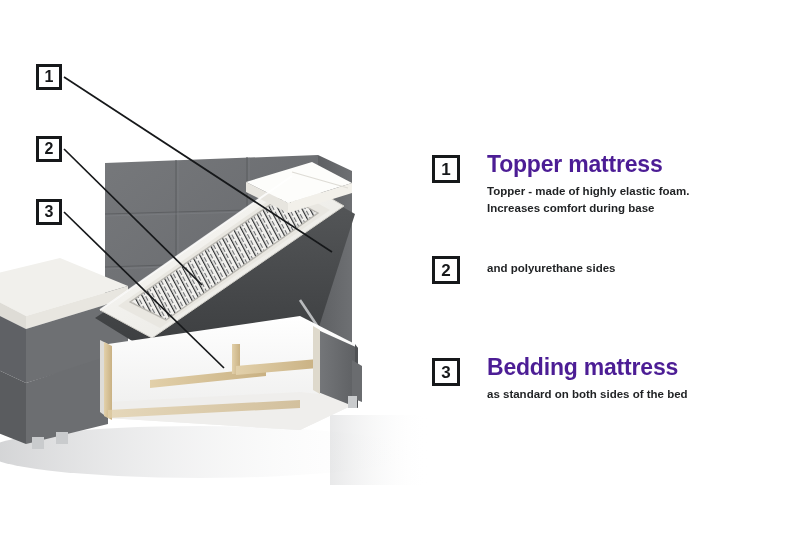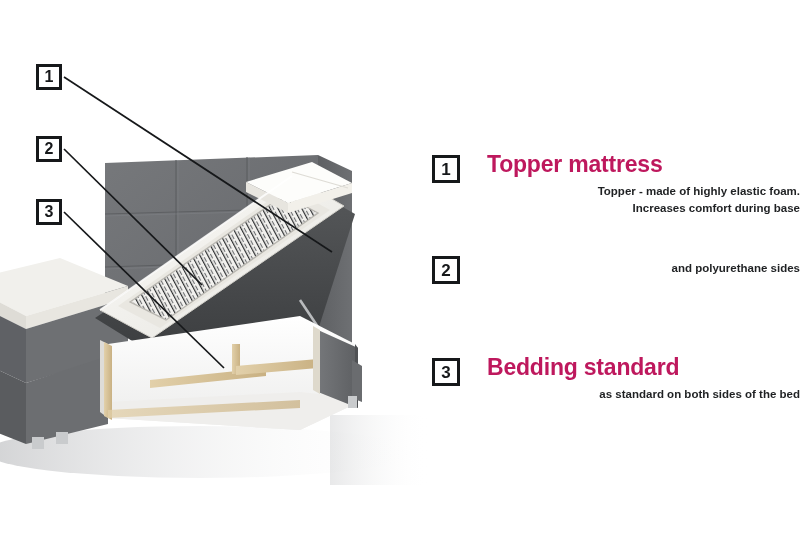--- a/index.html
+++ b/index.html
@@ -94,32 +94,31 @@
     line-height: 1;
     margin-top: 3px;
   }
   .legend-text {
     margin-left: 27px;
     flex: 1 1 auto;
   }
   .legend-title {
     font-size: 23px;
     font-weight: 700;
-    color: #be185d;
+    color: #4c1d95;
     line-height: 1.05;
     letter-spacing: -0.2px;
     white-space: nowrap;
   }
   .legend-desc {
     font-size: 11.5px;
     font-weight: 600;
     color: #1f2123;
     line-height: 1.45;
     margin-top: 7px;
-    text-align: right;
   }
   .legend-desc div { white-space: nowrap; }
 </style>
 </head>
 <body>
 
 <div id="page">
 
   <div id="product-illustration">
     <svg viewBox="0 0 430 533" xmlns="http://www.w3.org/2000/svg">
@@ -295,21 +294,21 @@
           <div>and polyurethane sides</div>
         </div>
       </div>
     </div>
 
     <div class="legend-item" style="top:355px;">
       <div class="legend-badge">
         <span>3</span>
       </div>
       <div class="legend-text">
-        <div class="legend-title">Bedding standard</div>
+        <div class="legend-title">Bedding mattress</div>
         <div class="legend-desc">
           <div>as standard on both sides of the bed</div>
         </div>
       </div>
     </div>
 
   </div>
 </div>
 
 </body></html>

